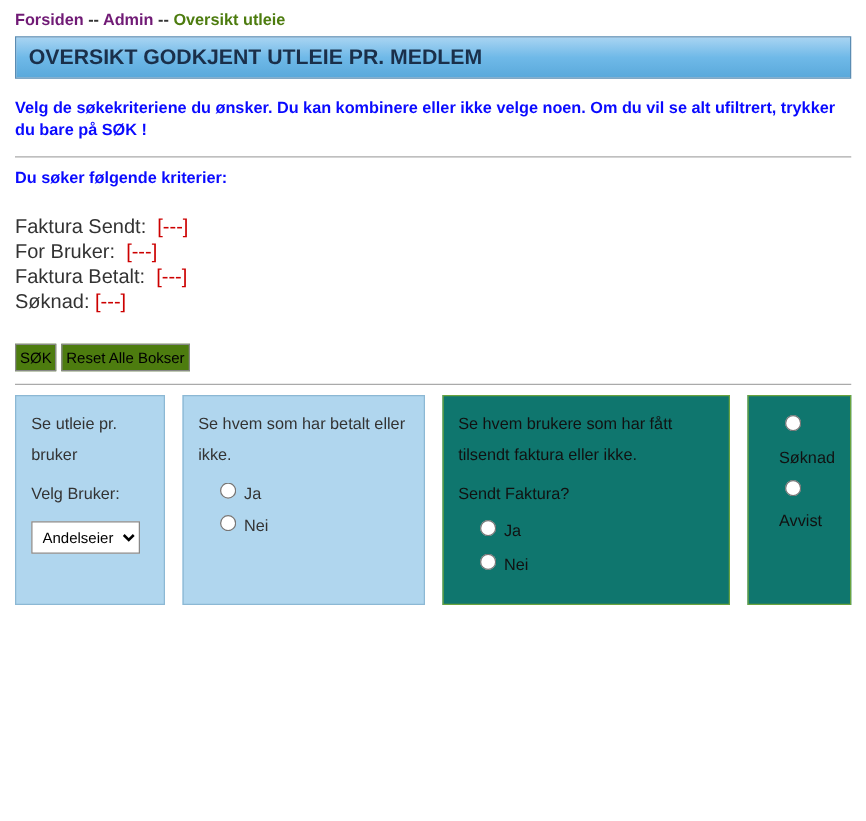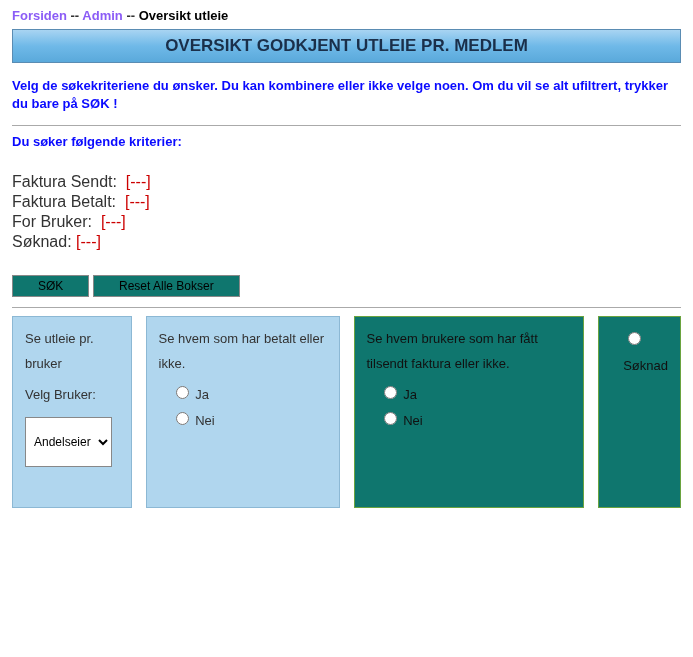--- a/index.html
+++ b/index.html
@@ -11,35 +11,34 @@
     padding: 8px 12px;
     width: 693px;
     background: #fff;
   }
   .breadcrumb {
     font-size: 13px;
     font-weight: bold;
     margin-bottom: 6px;
   }
   .breadcrumb a {
-    color: #8b5cf6;
+    color: #701a75;
     text-decoration: none;
     cursor: pointer;
   }
   .breadcrumb .sep { color: #333; }
-  .breadcrumb .current { color: #000000; }
+  .breadcrumb .current { color: #4d7c0f; }
   .title-bar {
     background: linear-gradient(to bottom, #a8d4f2 0%, #6fb9e8 50%, #5aa9db 100%);
     border: 1px solid #5a8cb3;
     padding: 6px 10px;
     font-size: 17px;
     font-weight: bold;
     color: #1a2f4a;
     margin-bottom: 14px;
-    text-align: center;
   }
   .instructions {
     color: #0a0aff;
     font-weight: bold;
     font-size: 13px;
     line-height: 1.4;
     margin-bottom: 12px;
   }
   hr {
     border: none;
@@ -58,22 +57,22 @@
   }
   .criteria-line .val {
     color: #c00;
   }
   .button-row {
     margin: 24px 0 10px 0;
   }
   .button-row button {
     font-family: Verdana, Geneva, sans-serif;
     font-size: 12px;
-    padding: 3px 25px;
-    background: #0f766e;
+    padding: 3px 3px;
+    background: #4d7c0f;
     border: 1px solid #888;
     cursor: pointer;
   }
   .panels {
     display: grid;
     grid-template-columns: 1fr 1fr;
     gap: 14px;
     margin-top: 4px;
   }
   .left-col, .right-col {
@@ -93,21 +92,21 @@
   .panel-green {
     background: #0f766e;
     border: 1px solid #6aa33f;
     color: #111;
   }
   .panel select {
     font-family: Verdana, Geneva, sans-serif;
     font-size: 12px;
     background: #fff;
     border: 1px solid #888;
-    padding: 16px 4px;
+    padding: 4px 4px;
     margin-top: 4px;
   }
   .radio-group { padding-left: 12px; }
   .radio-group div { margin: 2px 0; }
   .panel-heading { margin-bottom: 6px; }
   .sub-heading { margin: 6px 0 6px 0; }
 </style>
 </head>
 <body>
 
@@ -126,25 +125,25 @@
 <hr>
 
 <div class="criteria-heading">Du søker følgende kriterier:</div>
 
 <div>
   <div class="criteria-line">
     <span>Faktura Sendt:</span>&nbsp;
     <span class="val">[---]</span>
   </div>
   <div class="criteria-line">
+    <span>For Bruker:</span>&nbsp;
+    <span class="val">[---]</span>
+  </div>
+  <div class="criteria-line">
     <span>Faktura Betalt:</span>&nbsp;
-    <span class="val">[---]</span>
-  </div>
-  <div class="criteria-line">
-    <span>For Bruker:</span>&nbsp;
     <span class="val">[---]</span>
   </div>
   <div class="criteria-line">
     <span>Søknad:</span>
     <span class="val">[---]</span>
   </div>
 </div>
 
 <div class="button-row">
   <button>SØK</button>
@@ -175,34 +174,39 @@
           <input type="radio" name="betalt" style="">
           <span>Nei</span>
         </div>
       </div>
     </div>
   </div>
 
   <div class="right-col">
     <div class="panel panel-green">
       <div class="panel-heading">Se hvem brukere som har fått tilsendt faktura eller ikke.</div>
+      <div class="sub-heading">Sendt Faktura?</div>
       <div class="radio-group">
         <div>
           <input type="radio" name="sendt" style="">
           <span>Ja</span>
         </div>
         <div>
           <input type="radio" name="sendt" style="">
           <span>Nei</span>
         </div>
       </div>
     </div>
 
     <div class="panel panel-green">
       <div class="radio-group">
         <div>
           <input type="radio" name="sort" style="">
           <span>Søknad</span>
         </div>
+        <div>
+          <input type="radio" name="sort" style="">
+          <span>Avvist</span>
+        </div>
       </div>
     </div>
   </div>
 </div>
 
 </body></html>

